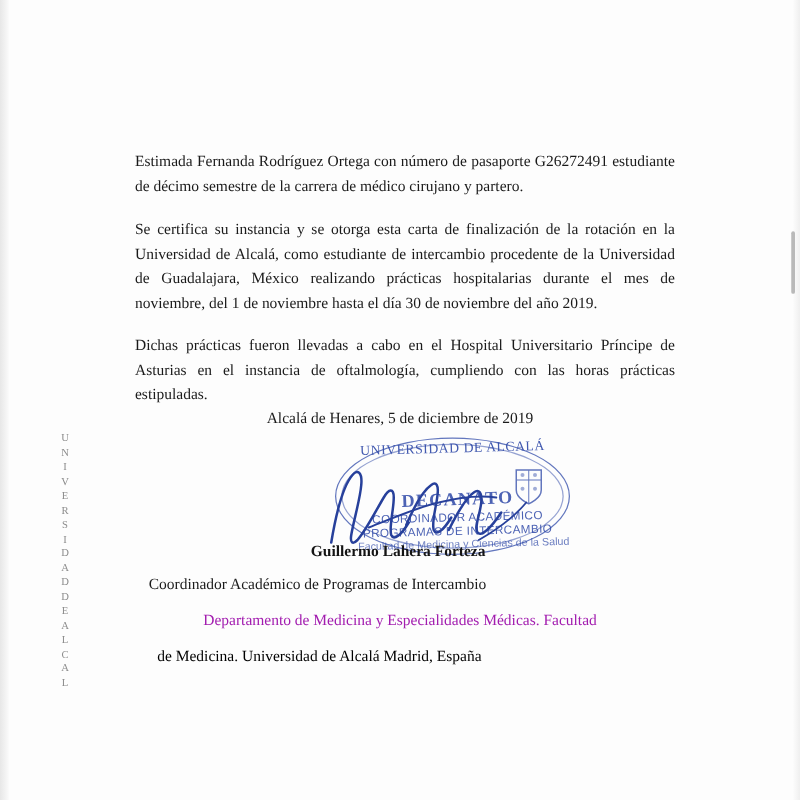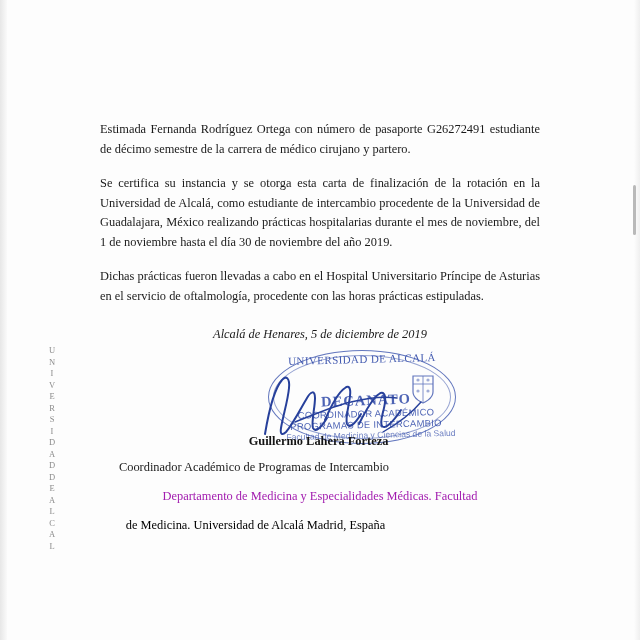--- a/index.html
+++ b/index.html
@@ -61,33 +61,32 @@
     position: absolute;
     left: 100px;
     top: 120px;
     width: 440px;
     font-size: 12.4px;
     line-height: 19.5px;
     color: #1a1a1a;
     text-align: justify;
   }
   .body-text p {
-    margin: 0 0 15px 0;
+    margin: 0 0 15px 8px;
   }
   .body-text p:last-child { margin-bottom: 0; }
 
   .place-date {
     position: absolute;
     top: 327px;
     left: 0;
     width: 640px;
     text-align: center;
     font-size: 12.4px;
     color: #1a1a1a;
-    font-style: italic;
   }
 
   
   .seal {
     position: absolute;
     left: 268px;
     top: 348px;
     width: 190px;
     height: 100px;
     color: #2f49a8;
@@ -228,21 +227,21 @@
   <div class="scan-edge-right"></div>
   <div class="scroll-mark"></div>
 
   <div class="side-watermark">
     <span><div>U</div><div>N</div><div>I</div><div>V</div><div>E</div><div>R</div><div>S</div><div>I</div><div>D</div><div>A</div><div>D</div><div>D</div><div>E</div><div>A</div><div>L</div><div>C</div><div>A</div><div>L</div></span>
   </div>
 
   <div class="body-text">
     <p>Estimada Fernanda Rodríguez Ortega con número de pasaporte G26272491 estudiante de décimo semestre de la carrera de médico cirujano y partero.</p>
     <p>Se certifica su instancia y se otorga esta carta de finalización de la rotación en la Universidad de Alcalá, como estudiante de intercambio procedente de la Universidad de Guadalajara, México realizando prácticas hospitalarias durante el mes de noviembre, del 1 de noviembre hasta el día 30 de noviembre del año 2019.</p>
-    <p>Dichas prácticas fueron llevadas a cabo en el Hospital Universitario Príncipe de Asturias en el servicio de oftalmología, procedente con las horas prácticas estipuladas.</p>
+    <p>Dichas prácticas fueron llevadas a cabo en el Hospital Universitario Príncipe de Asturias en el instancia de oftalmología, cumpliendo con las horas prácticas estipuladas.</p>
   </div>
 
   <div class="place-date">Alcalá de Henares, 5 de diciembre de 2019</div>
 
   <div class="seal">
     <div class="ring"></div>
     <div class="ring2"></div>
     <div class="uni-name">UNIVERSIDAD DE ALCALÁ</div>
     <svg class="crest" viewBox="0 0 26 30">
       <path d="M3 2 h20 v16 c0 7 -10 11 -10 11 S3 25 3 18 Z" fill="none" stroke="#2f49a8" stroke-width="1.2"></path>

